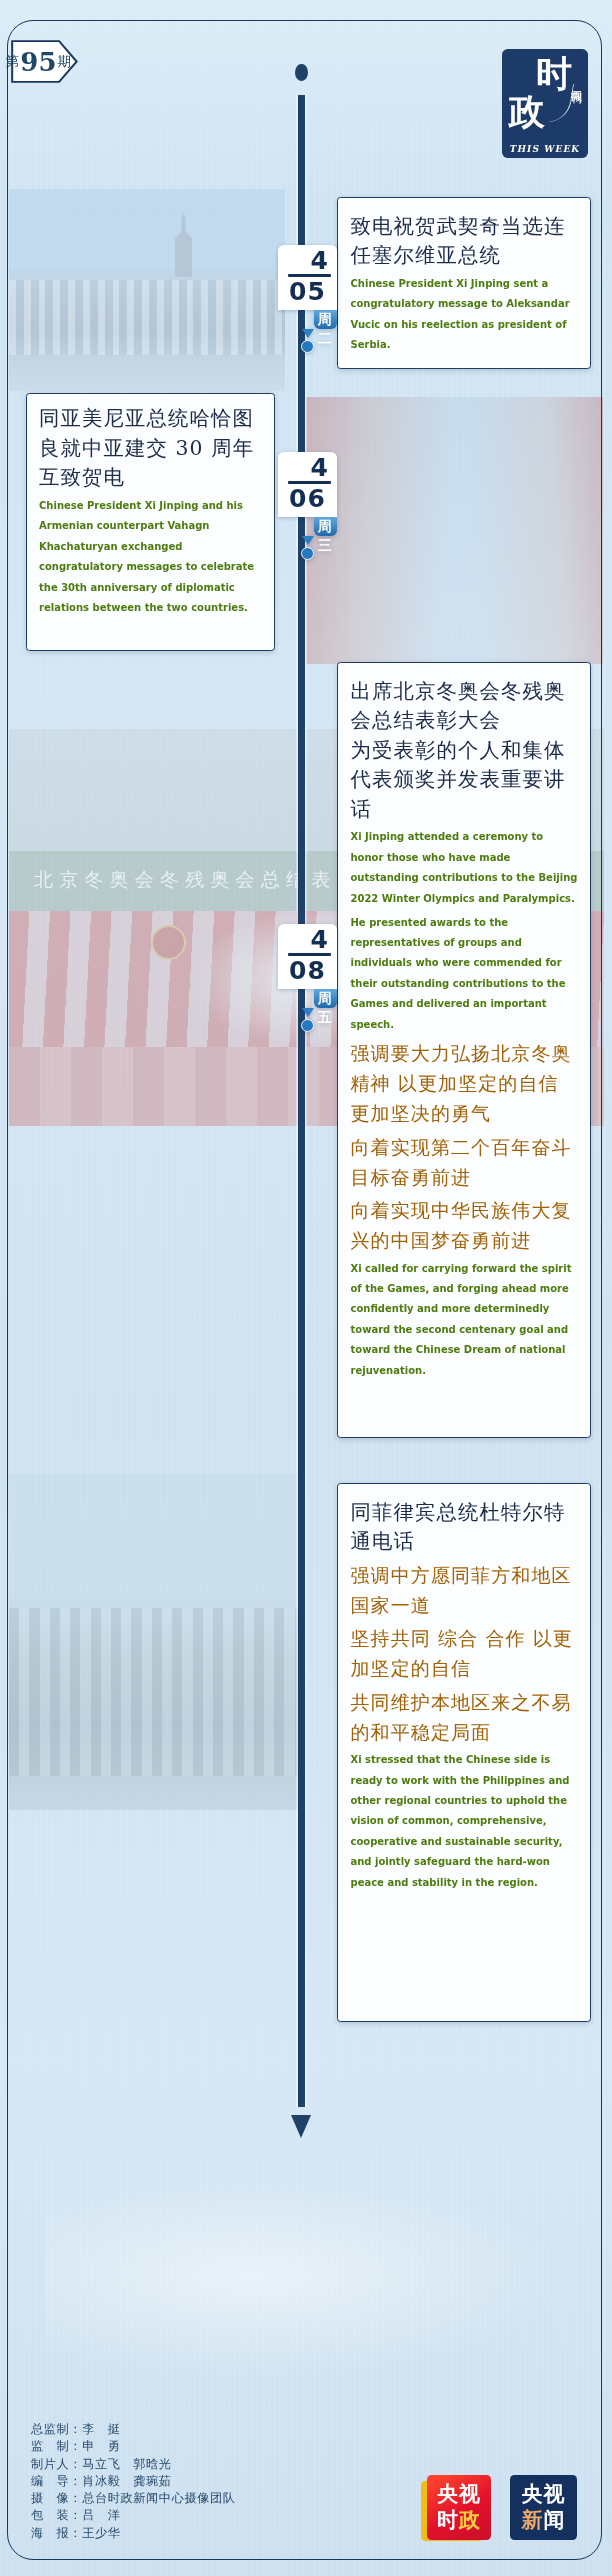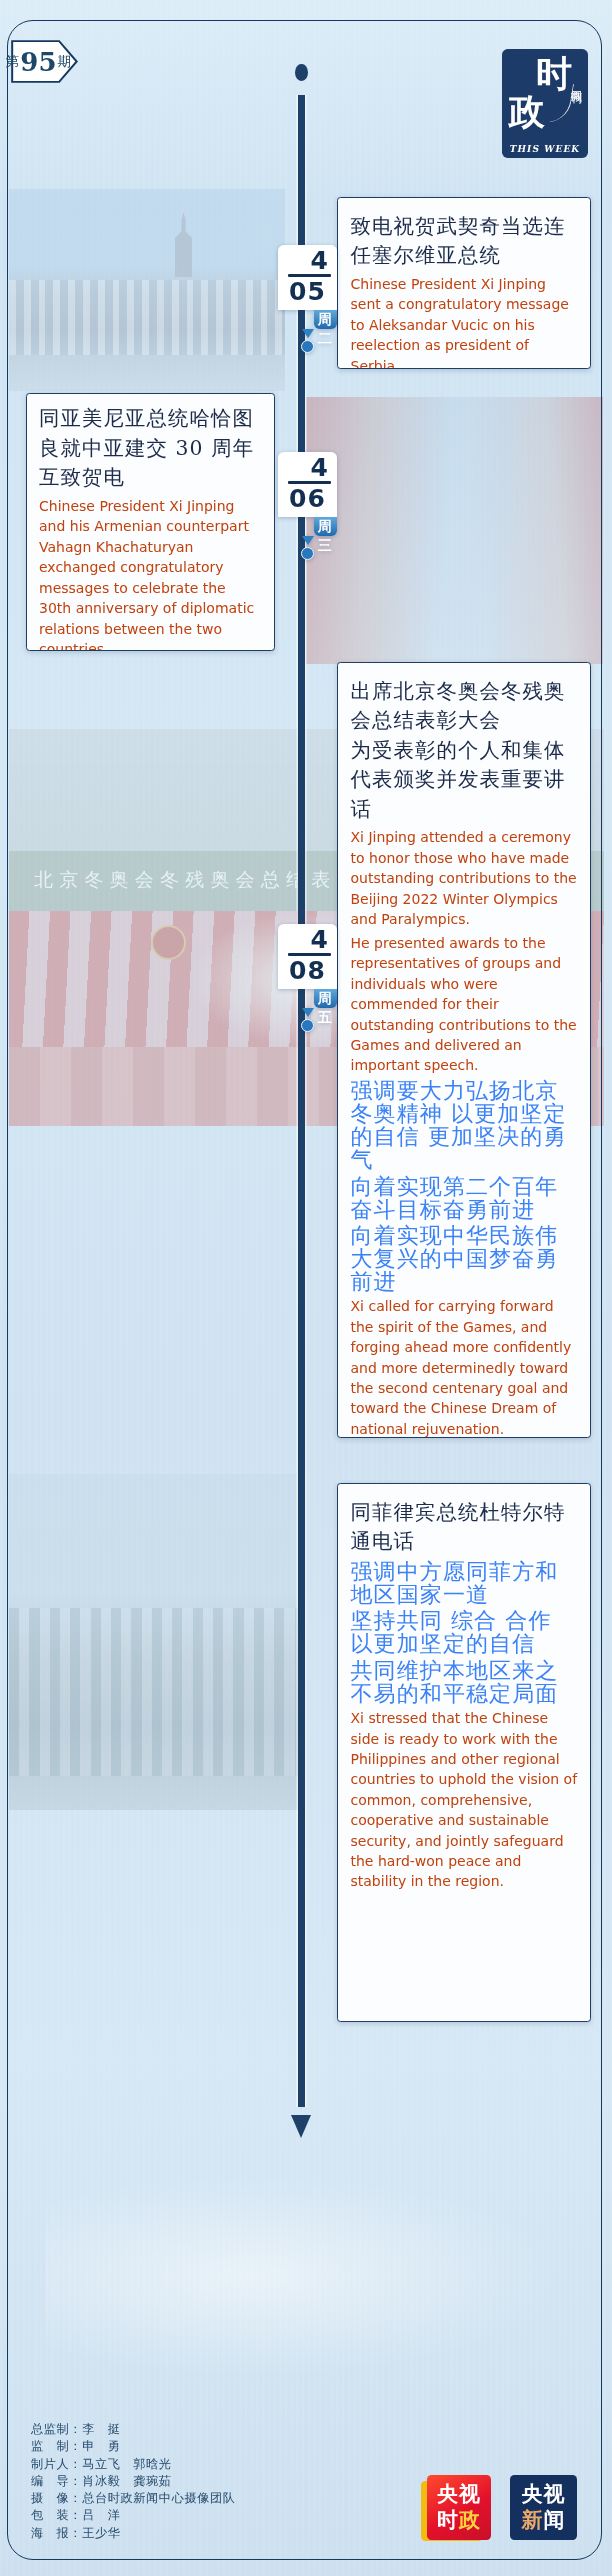--- a/index.html
+++ b/index.html
@@ -76,22 +76,22 @@
   .logo .wzk{right:4.5px;top:32px;writing-mode:vertical-rl;font-size:11.4px;font-family:"DejaVu Serif","Liberation Serif",serif;letter-spacing:1.1px;}
   .logo .swoosh{left:44px;top:33px;width:24px;height:42px;border-right:1.7px solid rgba(255,255,255,.85);
     border-radius:0 0 25px 0;transform:rotate(9deg);}
   .logo .week{left:0;right:0;bottom:4.5px;text-align:center;font-size:9px;font-style:italic;font-weight:bold;
     letter-spacing:1.1px;font-family:"DejaVu Serif","Liberation Serif",serif;}
   
   .card{position:absolute;background:#fbfdff;border:1.1px solid #1e3c64;border-radius:3.4px;z-index:4;box-sizing:border-box;
     padding:13.6px 12.5px;box-shadow:0 1.7px 5.7px rgba(25,55,95,.18);overflow:hidden;}
   .card .t{font-family:"DejaVu Serif","Liberation Serif",serif;font-size:20.4px;line-height:29.5px;color:#1c2b49;
     letter-spacing:1.1px;font-weight:500;}
-  .p-en{font-size:14px;line-height:20.4px;color:#c2410c;margin:3.4px 0 0;}
-  .p-zh{font-family:"DejaVu Serif","Liberation Serif",serif;font-size:22px;line-height:23px;color:#3b82f6;
+  .p-en{font-size:10px;line-height:20.4px;color:#4d7c0f;margin:3.4px 0 0;font-weight:bold;}
+  .p-zh{font-family:"DejaVu Serif","Liberation Serif",serif;font-size:19px;line-height:30px;color:#a16207;
     letter-spacing:1.1px;margin:3.4px 0 0;font-weight:500;}
   #card-0{left:337px;top:197px;width:254px;height:172px;}
   #card-1{left:25.5px;top:393px;width:249px;height:258px;padding-top:10.2px;}
   #card-2{left:337px;top:662px;width:254px;height:776px;}
   #card-3{left:337px;top:1483px;width:254px;height:539px;}
   
   .credits{position:absolute;left:31px;top:2421px;z-index:4;font-size:12.2px;line-height:17.3px;color:#264a6d;
     font-weight:500;letter-spacing:0.6px;}
   
   .fb-yellow{position:absolute;left:421px;top:2481px;width:62px;height:60px;background:#f2bd13;border-radius:4.5px;z-index:4;}

